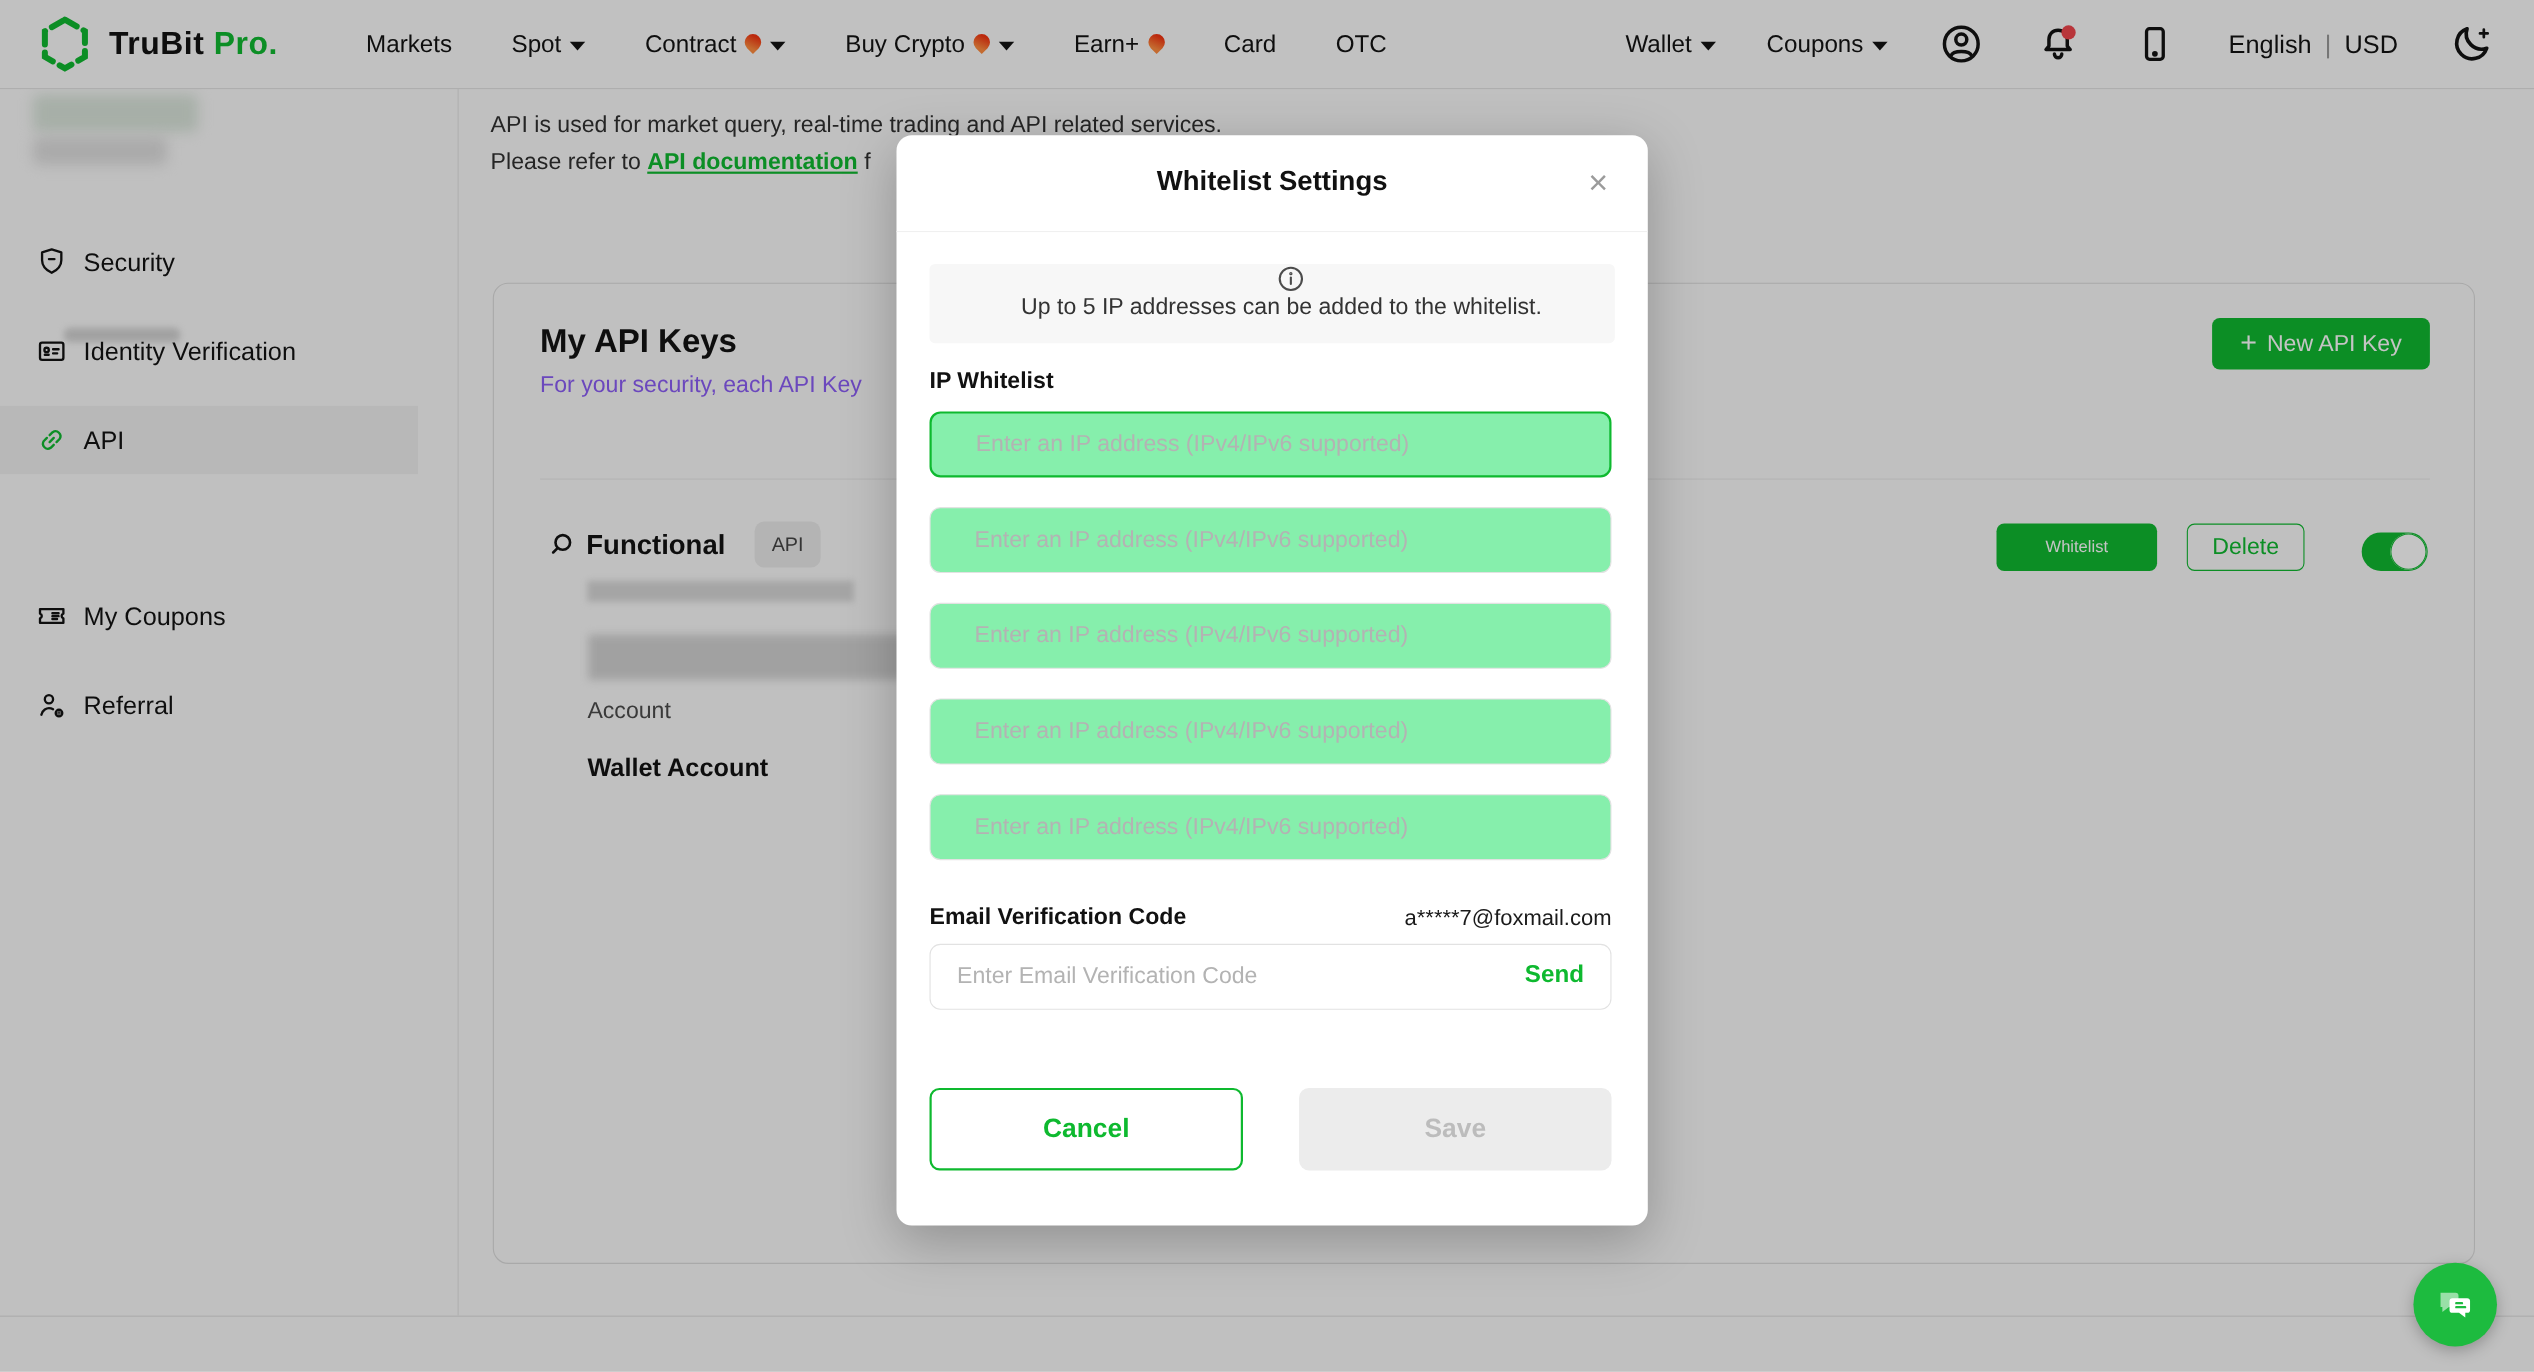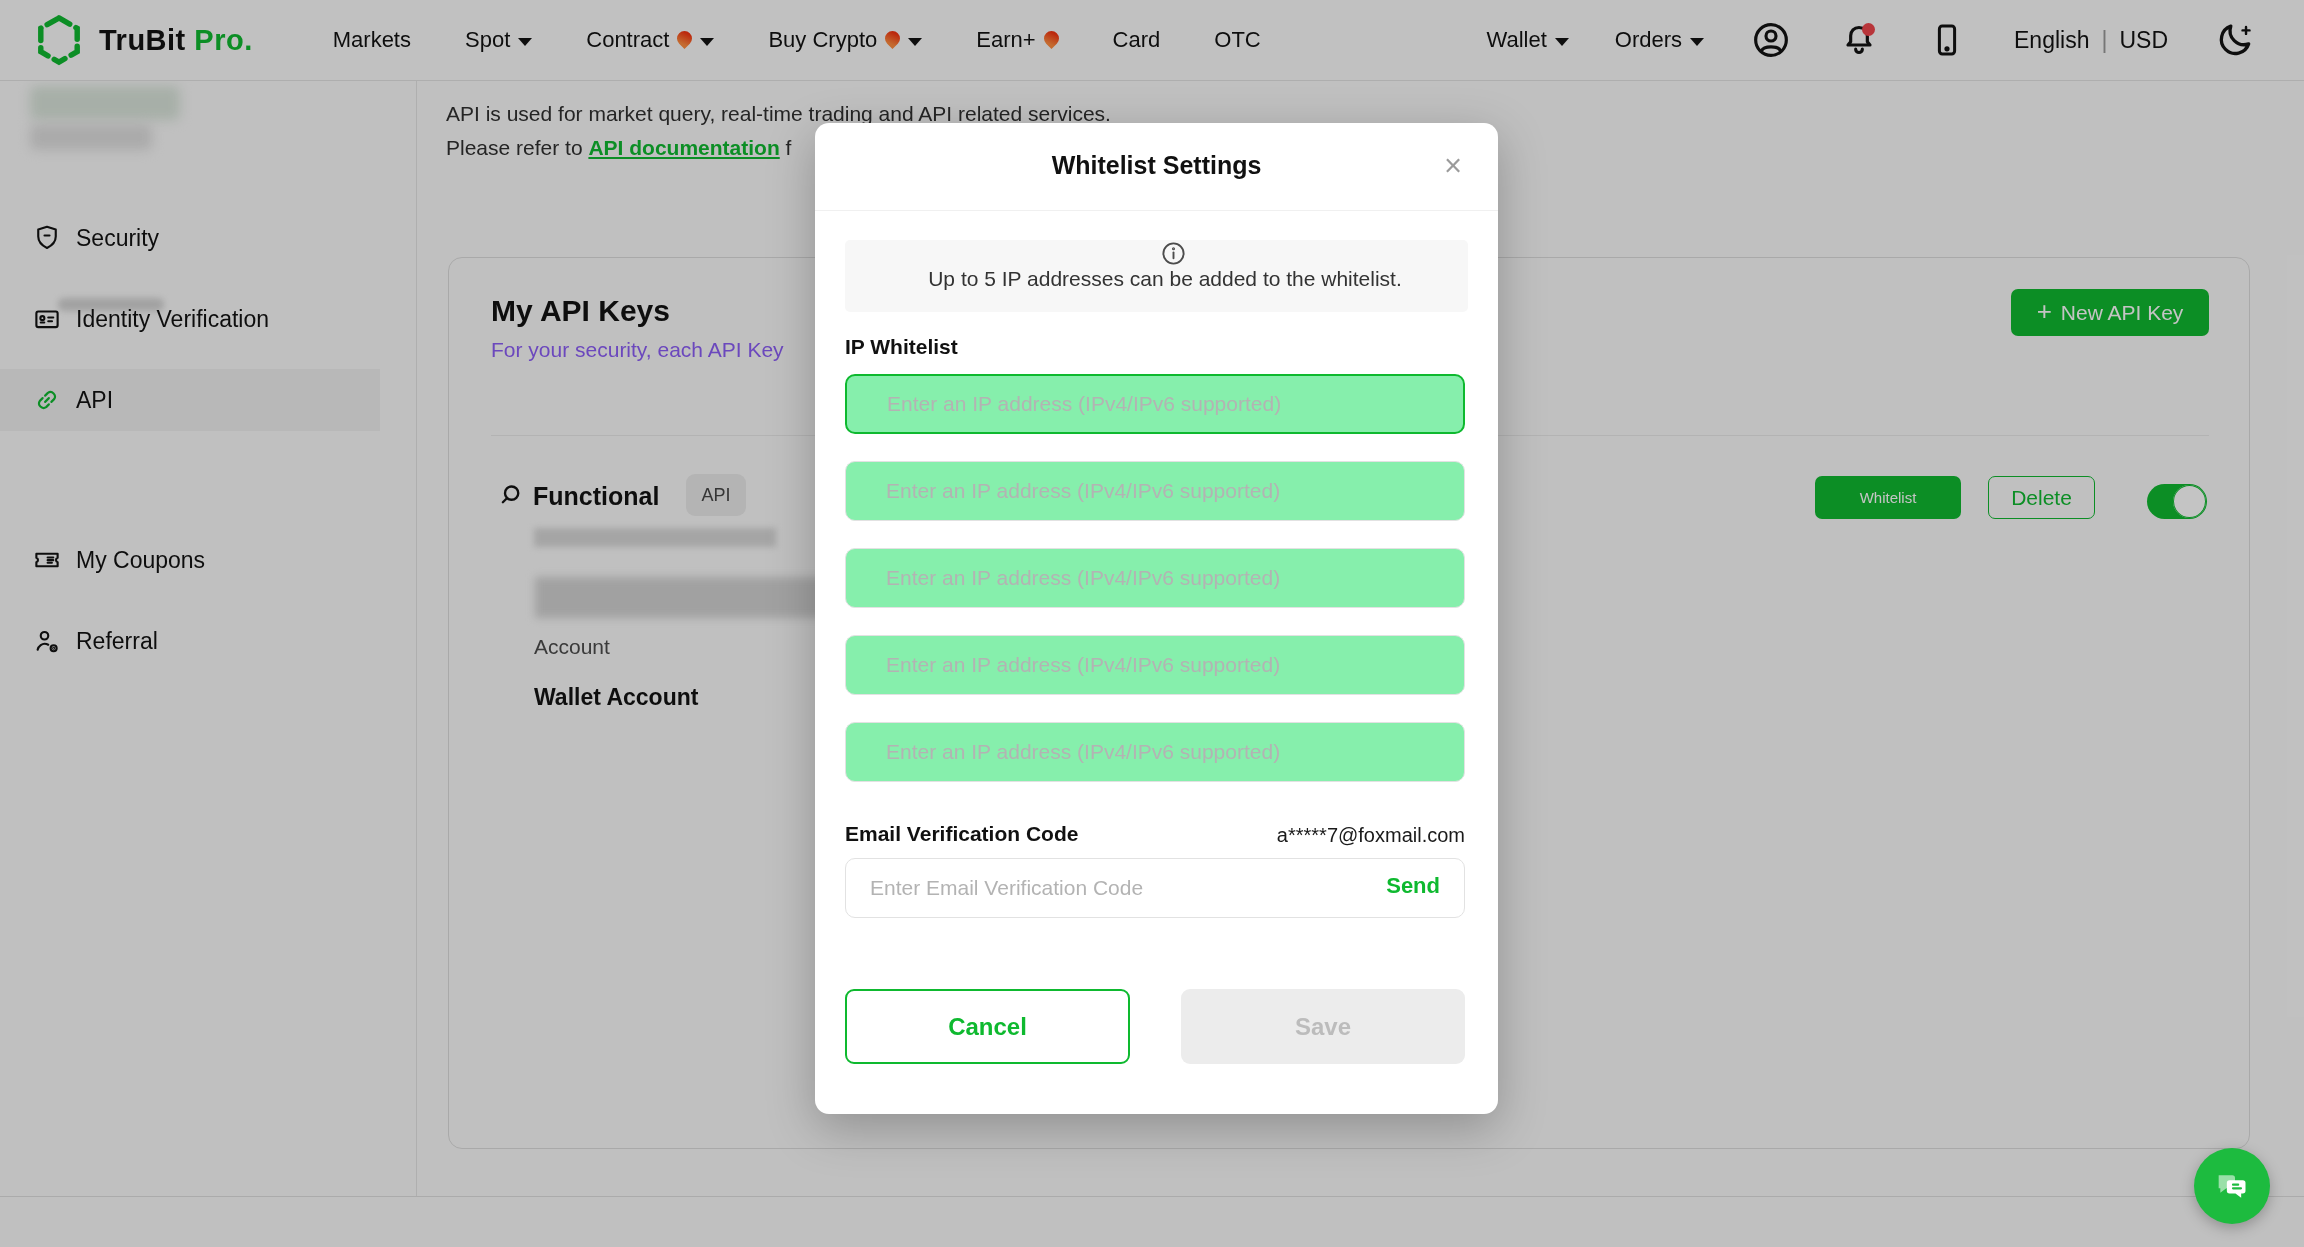--- a/index.html
+++ b/index.html
@@ -11,21 +11,21 @@
           border-bottom:1px solid #e3e3e3;z-index:30;display:flex;align-items:center;}
   .logo{display:flex;align-items:center;gap:14px;margin-left:33px;cursor:pointer;}
   .logo-text{font-size:29px;font-weight:bold;letter-spacing:.5px;}
   .logo-text .pro{color:var(--green);}
   .nav-items{display:flex;align-items:center;gap:54px;margin-left:80px;}
   .nav-item{display:flex;align-items:center;gap:8px;font-size:22px;font-weight:500;cursor:pointer;white-space:nowrap;}
   .caret{width:0;height:0;border-left:7px solid transparent;border-right:7px solid transparent;
          border-top:8px solid #111;margin-top:3px;}
   .flame{display:inline-block;width:15px;height:15px;background:linear-gradient(160deg,#ff8a3d 20%,#f4330f 80%);
          border-radius:0 50% 50% 50%;transform:rotate(-135deg);margin-top:-4px;}
-  .nav-right{position:absolute;right:0;top:0;height:80px;display:flex;align-items:center;gap:46px;padding-right:48px;}
+  .nav-right{position:absolute;right:0;top:0;height:80px;display:flex;align-items:center;gap:46px;padding-right:36px;}
   .nav-ico{width:42px;height:42px;display:flex;align-items:center;justify-content:center;cursor:pointer;position:relative;}
   .nav-ico svg{stroke:#111;fill:none;stroke-width:1.9;stroke-linecap:round;stroke-linejoin:round;}
   .bell-dot{position:absolute;top:4px;right:5px;width:13px;height:13px;border-radius:50%;background:#f0434a;}
   .locale{display:flex;align-items:center;gap:12px;font-size:23px;font-weight:500;cursor:pointer;}
   .locale .sep{color:#999;font-weight:400;}
 
   
   .sidebar{position:absolute;left:0;top:80px;width:380px;height:1116px;border-right:1px solid #e4e4e4;background:#fafafa;z-index:2;padding-left:36px;}
   .sb-blur{position:absolute;border-radius:6px;filter:blur(6px);}
   .sb-b1{left:30px;top:6px;width:150px;height:34px;background:#d9e4da;}
@@ -150,21 +150,21 @@
       <div class="nav-item">
           <span>OTC</span>
         </div>
     </div>
     <div class="nav-right">
       <div class="nav-item">
           <span>Wallet</span>
           <span class="caret"></span>
         </div>
       <div class="nav-item">
-          <span>Orders</span>
+          <span>Coupons</span>
           <span class="caret"></span>
         </div>
       <div class="nav-ico">
         <svg width="40" height="40" viewBox="0 0 24 24">
             <circle cx="12" cy="12" r="9.2"></circle>
             <circle cx="12" cy="9.6" r="3"></circle>
             <path d="M6.4 18.4c1.2-3.1 10-3.1 11.2 0"></path>
           </svg>
       </div>
       <div class="nav-ico">

